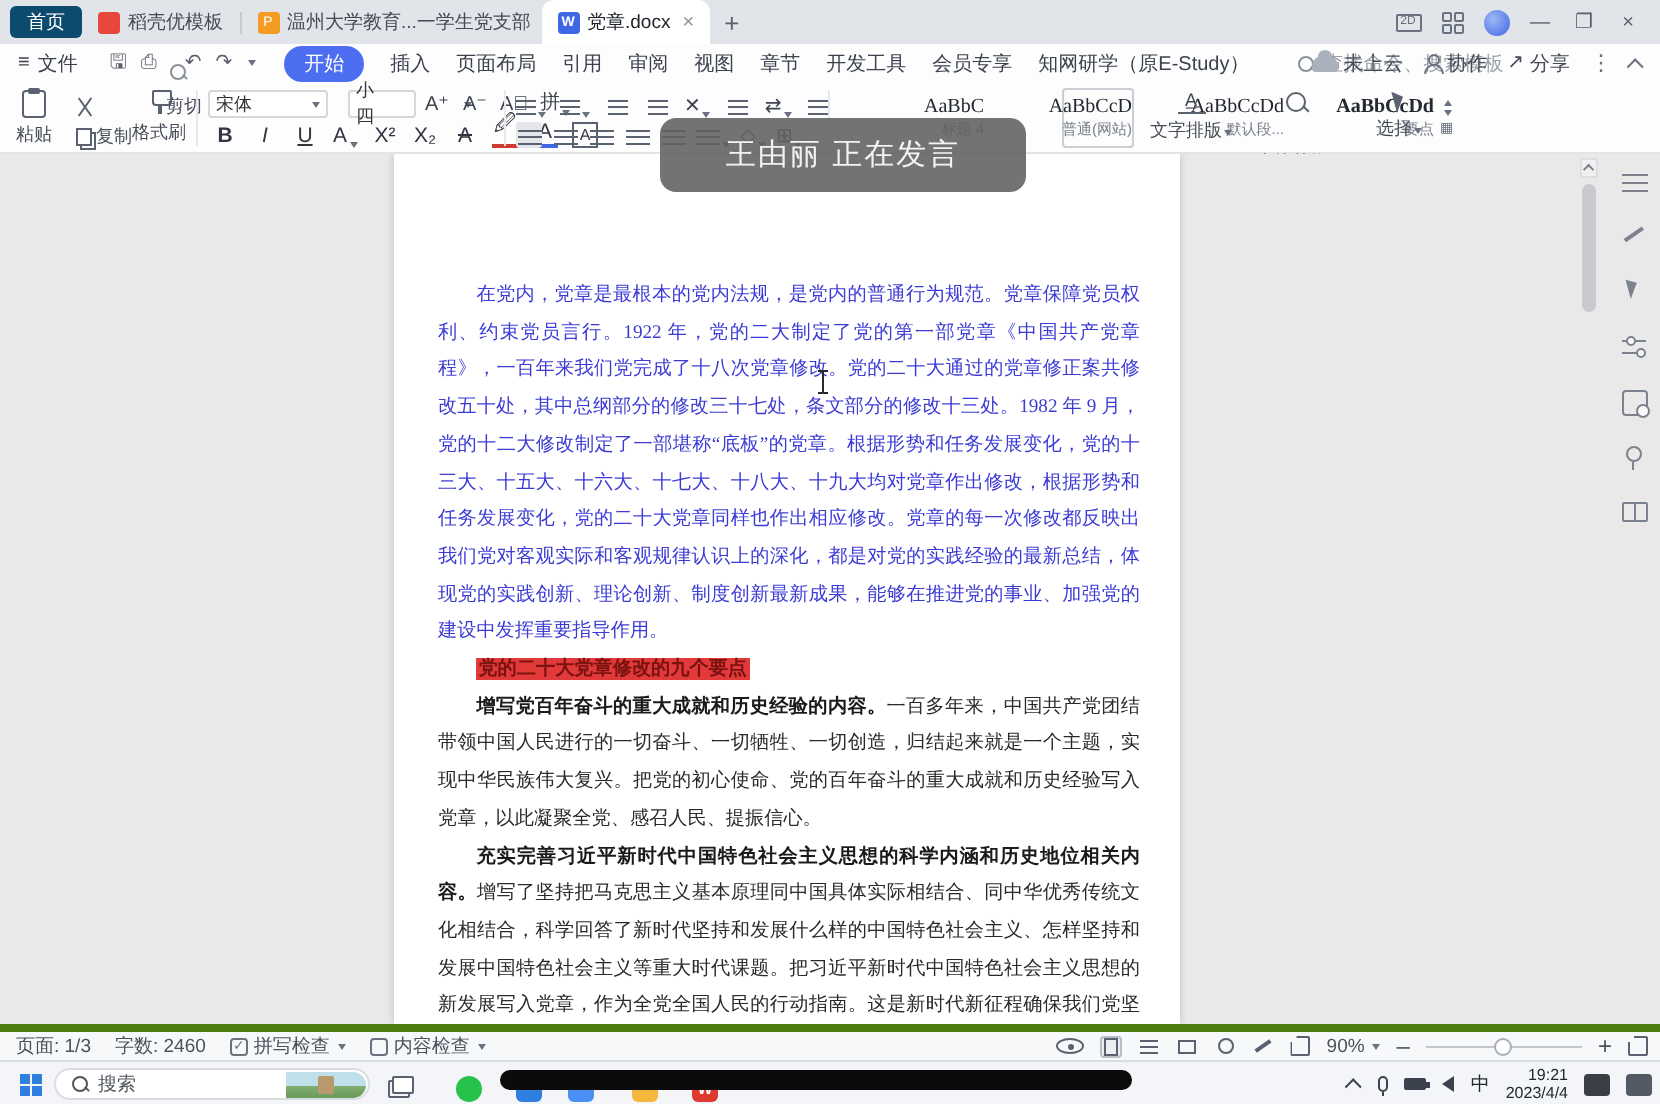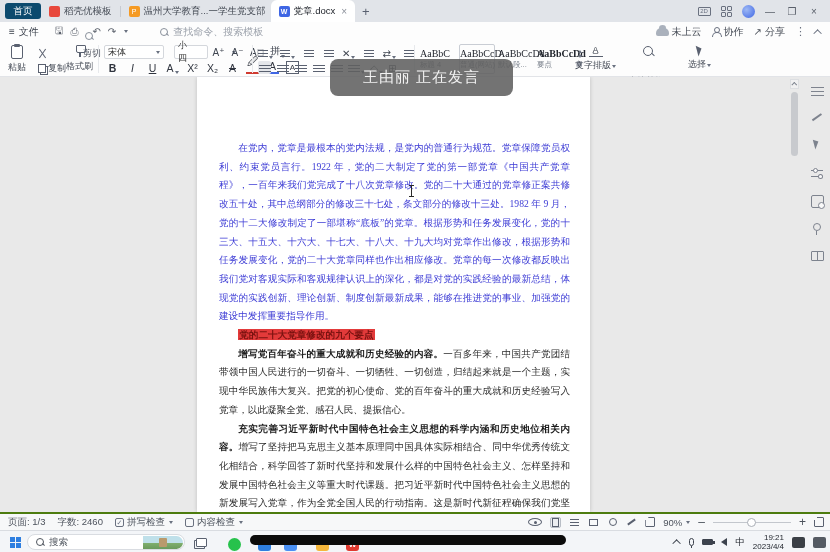--- a/index.html
+++ b/index.html
@@ -61,21 +61,21 @@
   .ic-brush::before { content:""; position:absolute; left:1px; top:0; width:8px; height:6px; border:1px solid #5a6170; border-radius:1px 1px 2px 2px; }
   .ic-brush::after { content:""; position:absolute; left:4px; top:7px; width:2px; height:5px; background:#5a6170; }
   .combo { height:14px; border:1px solid #d4d7dc; border-radius:2px; background:#fff; display:flex; align-items:center; justify-content:space-between; padding:0 3px; font-size:9px; color:#333; }
   .btn-ic { height:13px; min-width:13px; display:flex; align-items:flex-end; justify-content:center; font-size:10px; color:#3f4550; }
   .btn-ic.sel { background:#e4e6ea; border-radius:2px; }
   .fmt { font-size:10.5px; color:#30353f; }
   .u-red { border-bottom:2px solid #d03a30; }
   .u-blue { border-bottom:2px solid #3f66e4; }
   .stripes { width:12px; height:9px; background:repeating-linear-gradient(to bottom,#5a6170 0 1px,transparent 1px 3.2px); }
   .stripes.sm { width:10px; }
-  .style-cell { width:36px; height:30px; display:flex; flex-direction:column; align-items:flex-start; justify-content:center; gap:1px; }
+  .style-cell { width:36px; height:30px; display:flex; flex-direction:column; align-items:flex-end; justify-content:center; gap:1px;margin-left:36px; }
   .style-cell .prev { font-family:"Liberation Serif",serif; font-size:10px; color:#23272f; white-space:nowrap; }
   .style-cell .nm { font-size:7.5px; color:#7a818c; white-space:nowrap; max-width:36px; overflow:hidden; }
   .style-cell.boxed { border:1px solid #c9cdd4; border-radius:2px; }
   .vdiv { position:absolute; width:1px; background:#e7e9ec; top:4px; height:28px; }
   .bigbtn { position:absolute; display:flex; flex-direction:column; align-items:center; gap:2px; }
   .ic-ta { width:14px; height:12px; border-bottom:1px solid #5a6170; position:relative; font-size:9px; color:#3f4550; text-align:center; line-height:10px; }
   .ic-find { position:relative; width:13px; height:13px; }
   .ic-find::before { content:""; position:absolute; left:1px; top:1px; width:8px; height:8px; border:1px solid #5a6170; border-radius:50%; }
   .ic-find::after { content:""; position:absolute; left:9px; top:9px; width:4px; height:1px; background:#5a6170; transform:rotate(45deg); }
   .ic-cursor { width:0; height:0; border-left:5px solid #5a6170; border-top:4px solid transparent; border-bottom:7px solid transparent; transform:rotate(-15deg); }
@@ -107,21 +107,21 @@
   .ric-sliders::before { content:""; position:absolute; left:0; top:3px; width:12px; height:1px; background:#5a6170; box-shadow:0 6px 0 #5a6170; }
   .ric-sliders::after { content:""; position:absolute; left:2px; top:1px; width:3px; height:3px; border:1px solid #5a6170; border-radius:50%; background:#fff; box-shadow:5px 6px 0 -1px #fff, 5px 6px 0 0 #5a6170; }
   .ric-imgear { border:1px solid #5a6170; border-radius:2px; }
   .ric-imgear::after { content:""; position:absolute; right:-2px; bottom:-2px; width:5px; height:5px; border:1px solid #5a6170; border-radius:50%; background:#fff; }
   .ric-pin::before { content:""; position:absolute; left:2.5px; top:0; width:6px; height:6px; border:1px solid #5a6170; border-radius:50%; }
   .ric-pin::after { content:""; position:absolute; left:5.5px; top:8px; width:1px; height:4px; background:#5a6170; }
   .ric-book { border:1px solid #5a6170; border-radius:1px; height:10px !important; }
   .ric-book::before { content:""; position:absolute; left:5px; top:0; width:1px; height:8px; background:#5a6170; }
 
   
-  .statusbar { position:absolute; left:0; top:512px; width:830px; height:18px; background:#f7f8f9; border-top:2px solid #4d7c0f; display:flex; align-items:center; font-size:9.5px; color:#4c525c; }
+  .statusbar { position:absolute; left:0; top:512px; width:830px; height:18px; background:#f7f8f9; border-top:4px solid #4d7c0f; display:flex; align-items:center; font-size:9.5px; color:#4c525c; }
   .sb-left { display:flex; align-items:center; gap:12px; padding-left:8px; }
   .sb-item { display:flex; align-items:center; gap:3px; white-space:nowrap; }
   .sb-box { width:9px; height:9px; border:1px solid #6a7180; border-radius:2px; font-size:7px; line-height:8px; text-align:center; color:#6a7180; }
   .sb-right { position:absolute; right:6px; display:flex; align-items:center; gap:8px; }
   .ic-eye { width:14px; height:8px; border:1px solid #5a6170; border-radius:50%; position:relative; }
   .ic-eye::after { content:""; position:absolute; left:5px; top:2px; width:3px; height:3px; background:#5a6170; border-radius:50%; }
   .vw { width:11px; height:11px; border:1px solid transparent; display:flex; align-items:center; justify-content:center; }
   .vw.sel { border-color:#b9bec6; border-radius:2px; background:#eceef1; }
   .vw i { width:7px; height:9px; border:1px solid #5a6170; display:block; }
   .vw .lines { width:9px; height:7px; border:none; background:repeating-linear-gradient(to bottom,#5a6170 0 1px,transparent 1px 3px); }
@@ -206,20 +206,32 @@
       <span>文件</span>
     </div>
     <div class="mb-icons">
       <span>🖫</span>
       <span>⎙</span>
       <span><span class="mag"></span></span>
       <span>↶</span>
       <span>↷</span>
       <span class="caret"></span>
     </div>
+    <div class="mb-tabs">
+      <span class="mb-tab active">开始</span>
+      <span class="mb-tab">插入</span>
+      <span class="mb-tab">页面布局</span>
+      <span class="mb-tab">引用</span>
+      <span class="mb-tab">审阅</span>
+      <span class="mb-tab">视图</span>
+      <span class="mb-tab">章节</span>
+      <span class="mb-tab">开发工具</span>
+      <span class="mb-tab">会员专享</span>
+      <span class="mb-tab">知网研学（原E-Study）</span>
+    </div>
     <div class="mb-search">
       <span class="mag"></span>
       <span>查找命令、搜索模板</span>
     </div>
     <div class="mb-right">
       <span class="grp">
           <span class="cloud"></span>
           <span>未上云</span>
         </span>
       <span class="grp">

